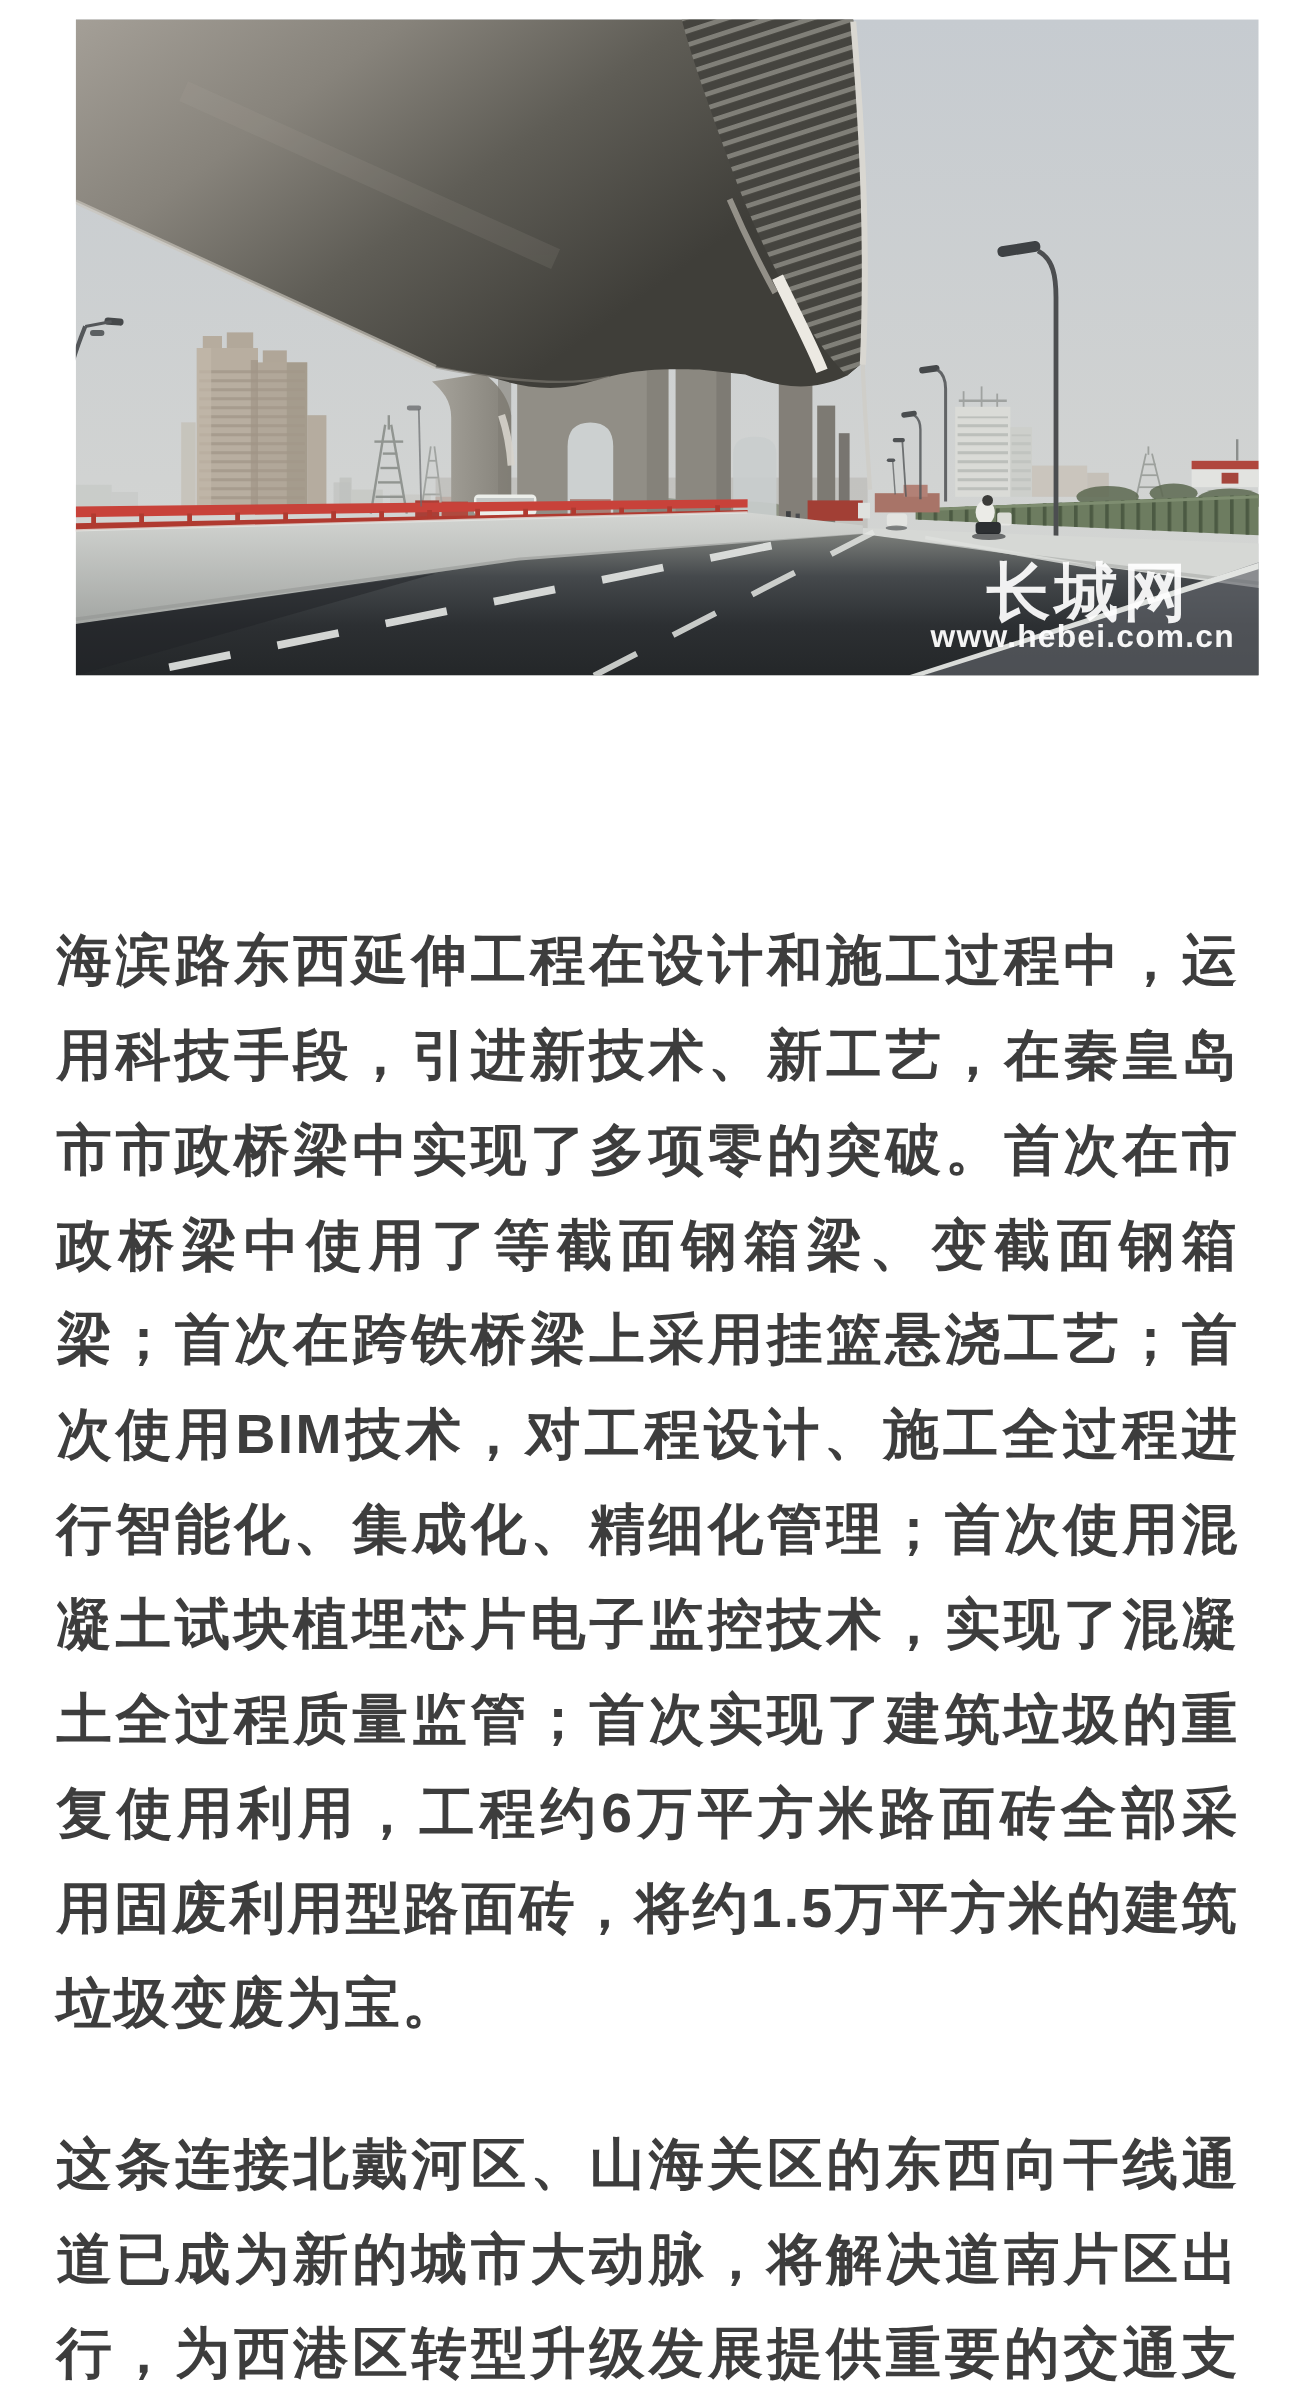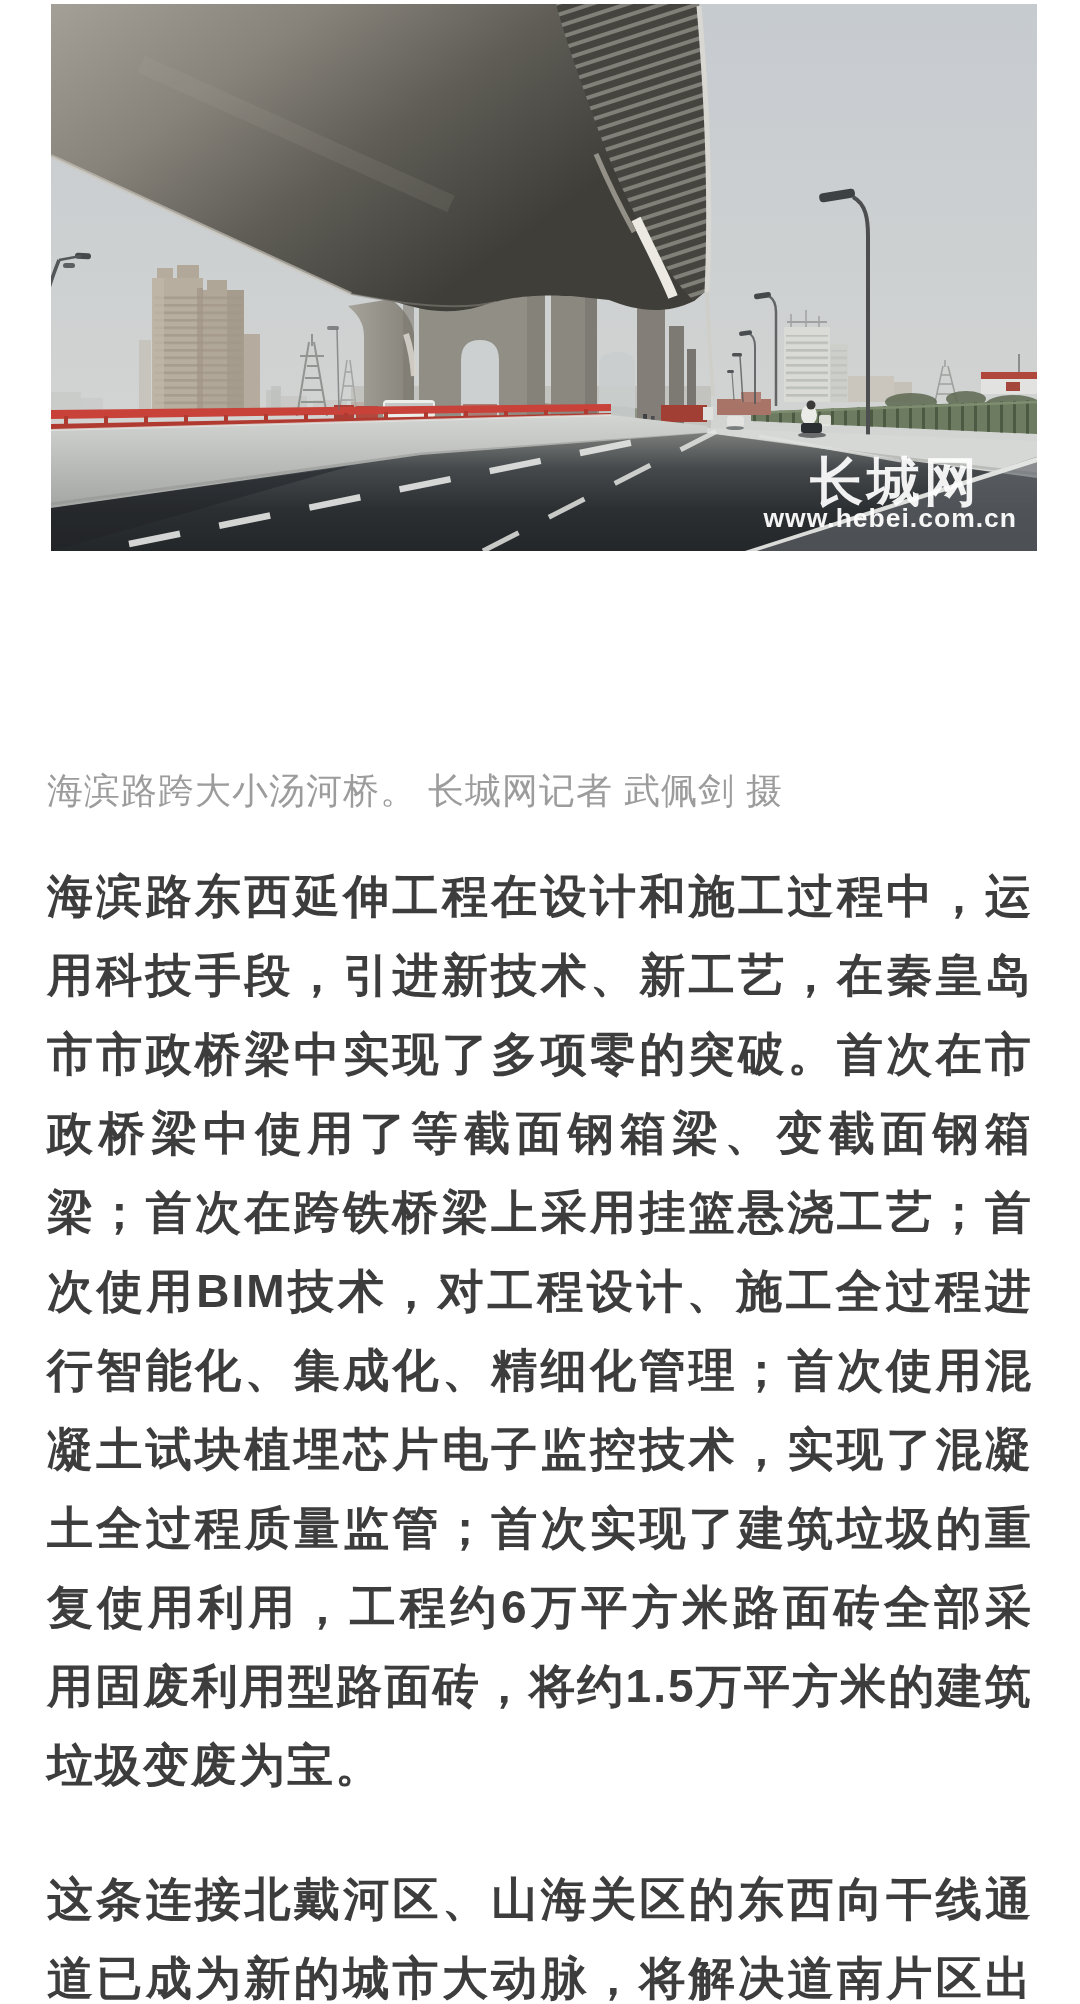--- a/index.html
+++ b/index.html
@@ -1,19 +1,19 @@
 <!DOCTYPE html>
 <html><head>
 <meta charset="utf-8">
 <style>
   html,body{margin:0;padding:0;background:#ffffff;}
   body{width:1080px;font-family:"Liberation Sans","DejaVu Sans",sans-serif;}
   .page{width:1080px;height:2004px;overflow:hidden;background:#ffffff;}
   .content{padding:0 47px;}
-  figure.photo{width:986px;height:703px;margin:4px;overflow:hidden;}
+  figure.photo{width:986px;height:703px;margin:16px;overflow:hidden;}
   figure.photo svg{display:block;}
   .caption{margin:60px 0 0;font-size:36px;line-height:48px;color:#9c9c9c;letter-spacing:1px;}
   .body-text p{margin:42px 0 0;font-size:46px;line-height:79px;color:#3d3d3d;
     text-align:justify;letter-spacing:2px;word-break:break-all;font-weight:bold;}
   .body-text p + p{margin-top:55px;}
 </style>
 </head>
 <body>
 
 <div class="page">
@@ -278,21 +278,20 @@
           <ellipse cx="761" cy="431" rx="14" ry="3" fill="#222528" opacity="0.6"></ellipse>
         </g>
 
         <g>
           <text x="930" y="496" text-anchor="end" font-size="53" font-weight="bold" letter-spacing="4" fill="#ffffff" opacity="0.93" font-family="Liberation Sans, DejaVu Sans, sans-serif">长城网</text>
           <text x="966" y="523" text-anchor="end" font-size="26.5" font-weight="bold" letter-spacing="1" fill="#ffffff" opacity="0.95" font-family="Liberation Sans, DejaVu Sans, sans-serif">www.hebei.com.cn</text>
         </g>
       </svg>
     </figure>
 
-    <p class="caption">海滨路跨大小汤河桥。 长城网记者 武佩剑 摄</p>
 
     <article class="body-text">
       <p>海滨路东西延伸工程在设计和施工过程中，运用科技手段，引进新技术、新工艺，在秦皇岛市市政桥梁中实现了多项零的突破。首次在市政桥梁中使用了等截面钢箱梁、变截面钢箱梁；首次在跨铁桥梁上采用挂篮悬浇工艺；首次使用BIM技术，对工程设计、施工全过程进行智能化、集成化、精细化管理；首次使用混凝土试块植埋芯片电子监控技术，实现了混凝土全过程质量监管；首次实现了建筑垃圾的重复使用利用，工程约6万平方米路面砖全部采用固废利用型路面砖，将约1.5万平方米的建筑垃圾变废为宝。</p>
       <p>这条连接北戴河区、山海关区的东西向干线通道已成为新的城市大动脉，将解决道南片区出行，为西港区转型升级发展提供重要的交通支撑。</p>
     </article>
 
   </div>
 </div>
 
 </body></html>

